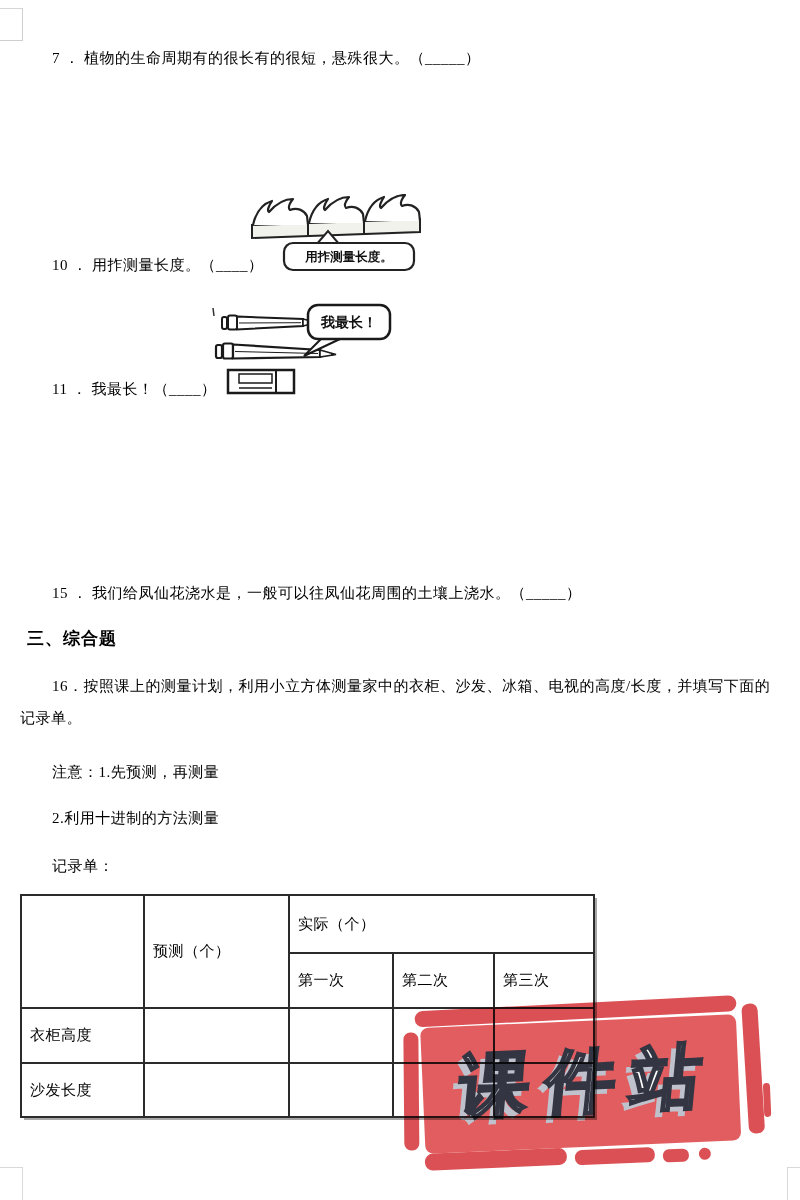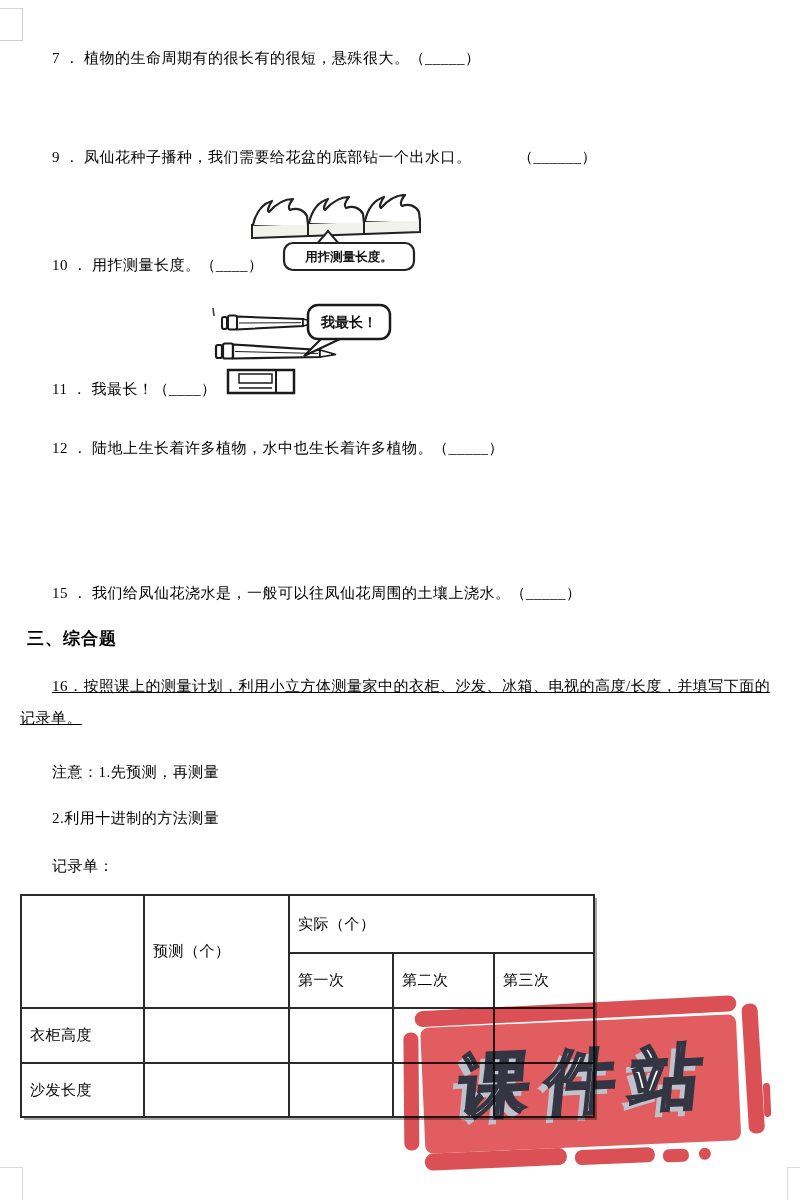--- a/index.html
+++ b/index.html
@@ -1,20 +1,20 @@
 <!DOCTYPE html>
 <html><head>
 <meta charset="utf-8">
 <style>
   html,body{margin:0;padding:0;background:#fff;}
   #page{position:relative;width:800px;height:1200px;background:#ffffff;overflow:hidden;
         font-family:"Liberation Serif","DejaVu Serif",serif;color:#000;padding-left:28px;}
   .q{position:absolute;left:52px;font-size:15px;line-height:1.15;letter-spacing:0.5px;white-space:pre;}
   .section-title{position:absolute;left:20px;font-size:17px;font-weight:bold;letter-spacing:1px;margin-left:7px;}
-  .para{position:absolute;left:20px;width:752px;font-size:15px;line-height:32px;letter-spacing:0.5px;text-indent:32px;text-decoration:underline;}
+  .para{position:absolute;left:20px;width:752px;font-size:15px;line-height:32px;letter-spacing:0.5px;text-indent:32px;}
   .note{position:absolute;left:52px;font-size:15px;letter-spacing:0.5px;line-height:1.15;white-space:pre;}
   .corner{position:absolute;}
   .corner.tl{left:0;top:8px;width:22px;height:31px;border-top:1px solid #d6d6d6;border-right:1px solid #cfcfcf;border-bottom:1px solid #cfcfcf;}
   .corner.bl{left:0;top:1167px;width:22px;height:33px;border-top:1px solid #d9d9d9;border-right:1px solid #d9d9d9;}
   .corner.br{left:787px;top:1167px;width:13px;height:33px;border-top:1px solid #d9d9d9;border-left:1px solid #d9d9d9;}
   .illu{position:absolute;}
   
   #record-table{position:absolute;left:20px;top:894px;}
   #record-table table{border-collapse:collapse;table-layout:fixed;width:573px;background:#fff;
       box-shadow:3px 3px 0 -1px #a6a6a6;}
@@ -35,24 +35,22 @@
 </head>
 <body>
 
 <div id="page">
 
   <div class="corner tl"></div>
   <div class="corner bl"></div>
   <div class="corner br"></div>
 
   <div class="q" style="top:50px">7 ． 植物的生命周期有的很长有的很短，悬殊很大。（_____）</div>
-  <div class="q" style="top:149px">9 ． 凤仙花种子播种，我们需要给花盆的底部钻一个出水口。　　　（______）</div>
   <div class="q" style="top:257px">10 ． 用拃测量长度。（____）</div>
   <div class="q" style="top:381px">11 ． 我最长！（____）</div>
-  <div class="q" style="top:440px">12 ． 陆地上生长着许多植物，水中也生长着许多植物。（_____）</div>
   <div class="q" style="top:585px">15 ． 我们给凤仙花浇水是，一般可以往凤仙花周围的土壤上浇水。（_____）</div>
 
   <svg class="illu" style="left:250px;top:194px" width="175" height="80" viewBox="0 0 175 80">
     <polygon points="2,31 170,25 170,38 2,44" fill="#f2f2ec" stroke="#222" stroke-width="2"></polygon>
     <line x1="58" y1="29.5" x2="58" y2="41.5" stroke="#222" stroke-width="2"></line>
     <line x1="114" y1="27.5" x2="114" y2="39.5" stroke="#222" stroke-width="2"></line>
     <g fill="#fff" stroke="#222" stroke-width="2.2" stroke-linejoin="round">
       <path transform="translate(2,5)" d="M1,26 C4,13 10,5 20,2 C16,8 15,12 17,13 C24,5 33,0 41,0 C37,5 36,9 38,11 C45,8 52,11 55,17 L56,26"></path>
       <path transform="translate(58,3)" d="M1,26 C4,13 10,5 20,2 C16,8 15,12 17,13 C24,5 33,0 41,0 C37,5 36,9 38,11 C45,8 52,11 55,17 L56,26"></path>
       <path transform="translate(114,1)" d="M1,26 C4,13 10,5 20,2 C16,8 15,12 17,13 C24,5 33,0 41,0 C37,5 36,9 38,11 C45,8 52,11 55,17 L56,26"></path>

